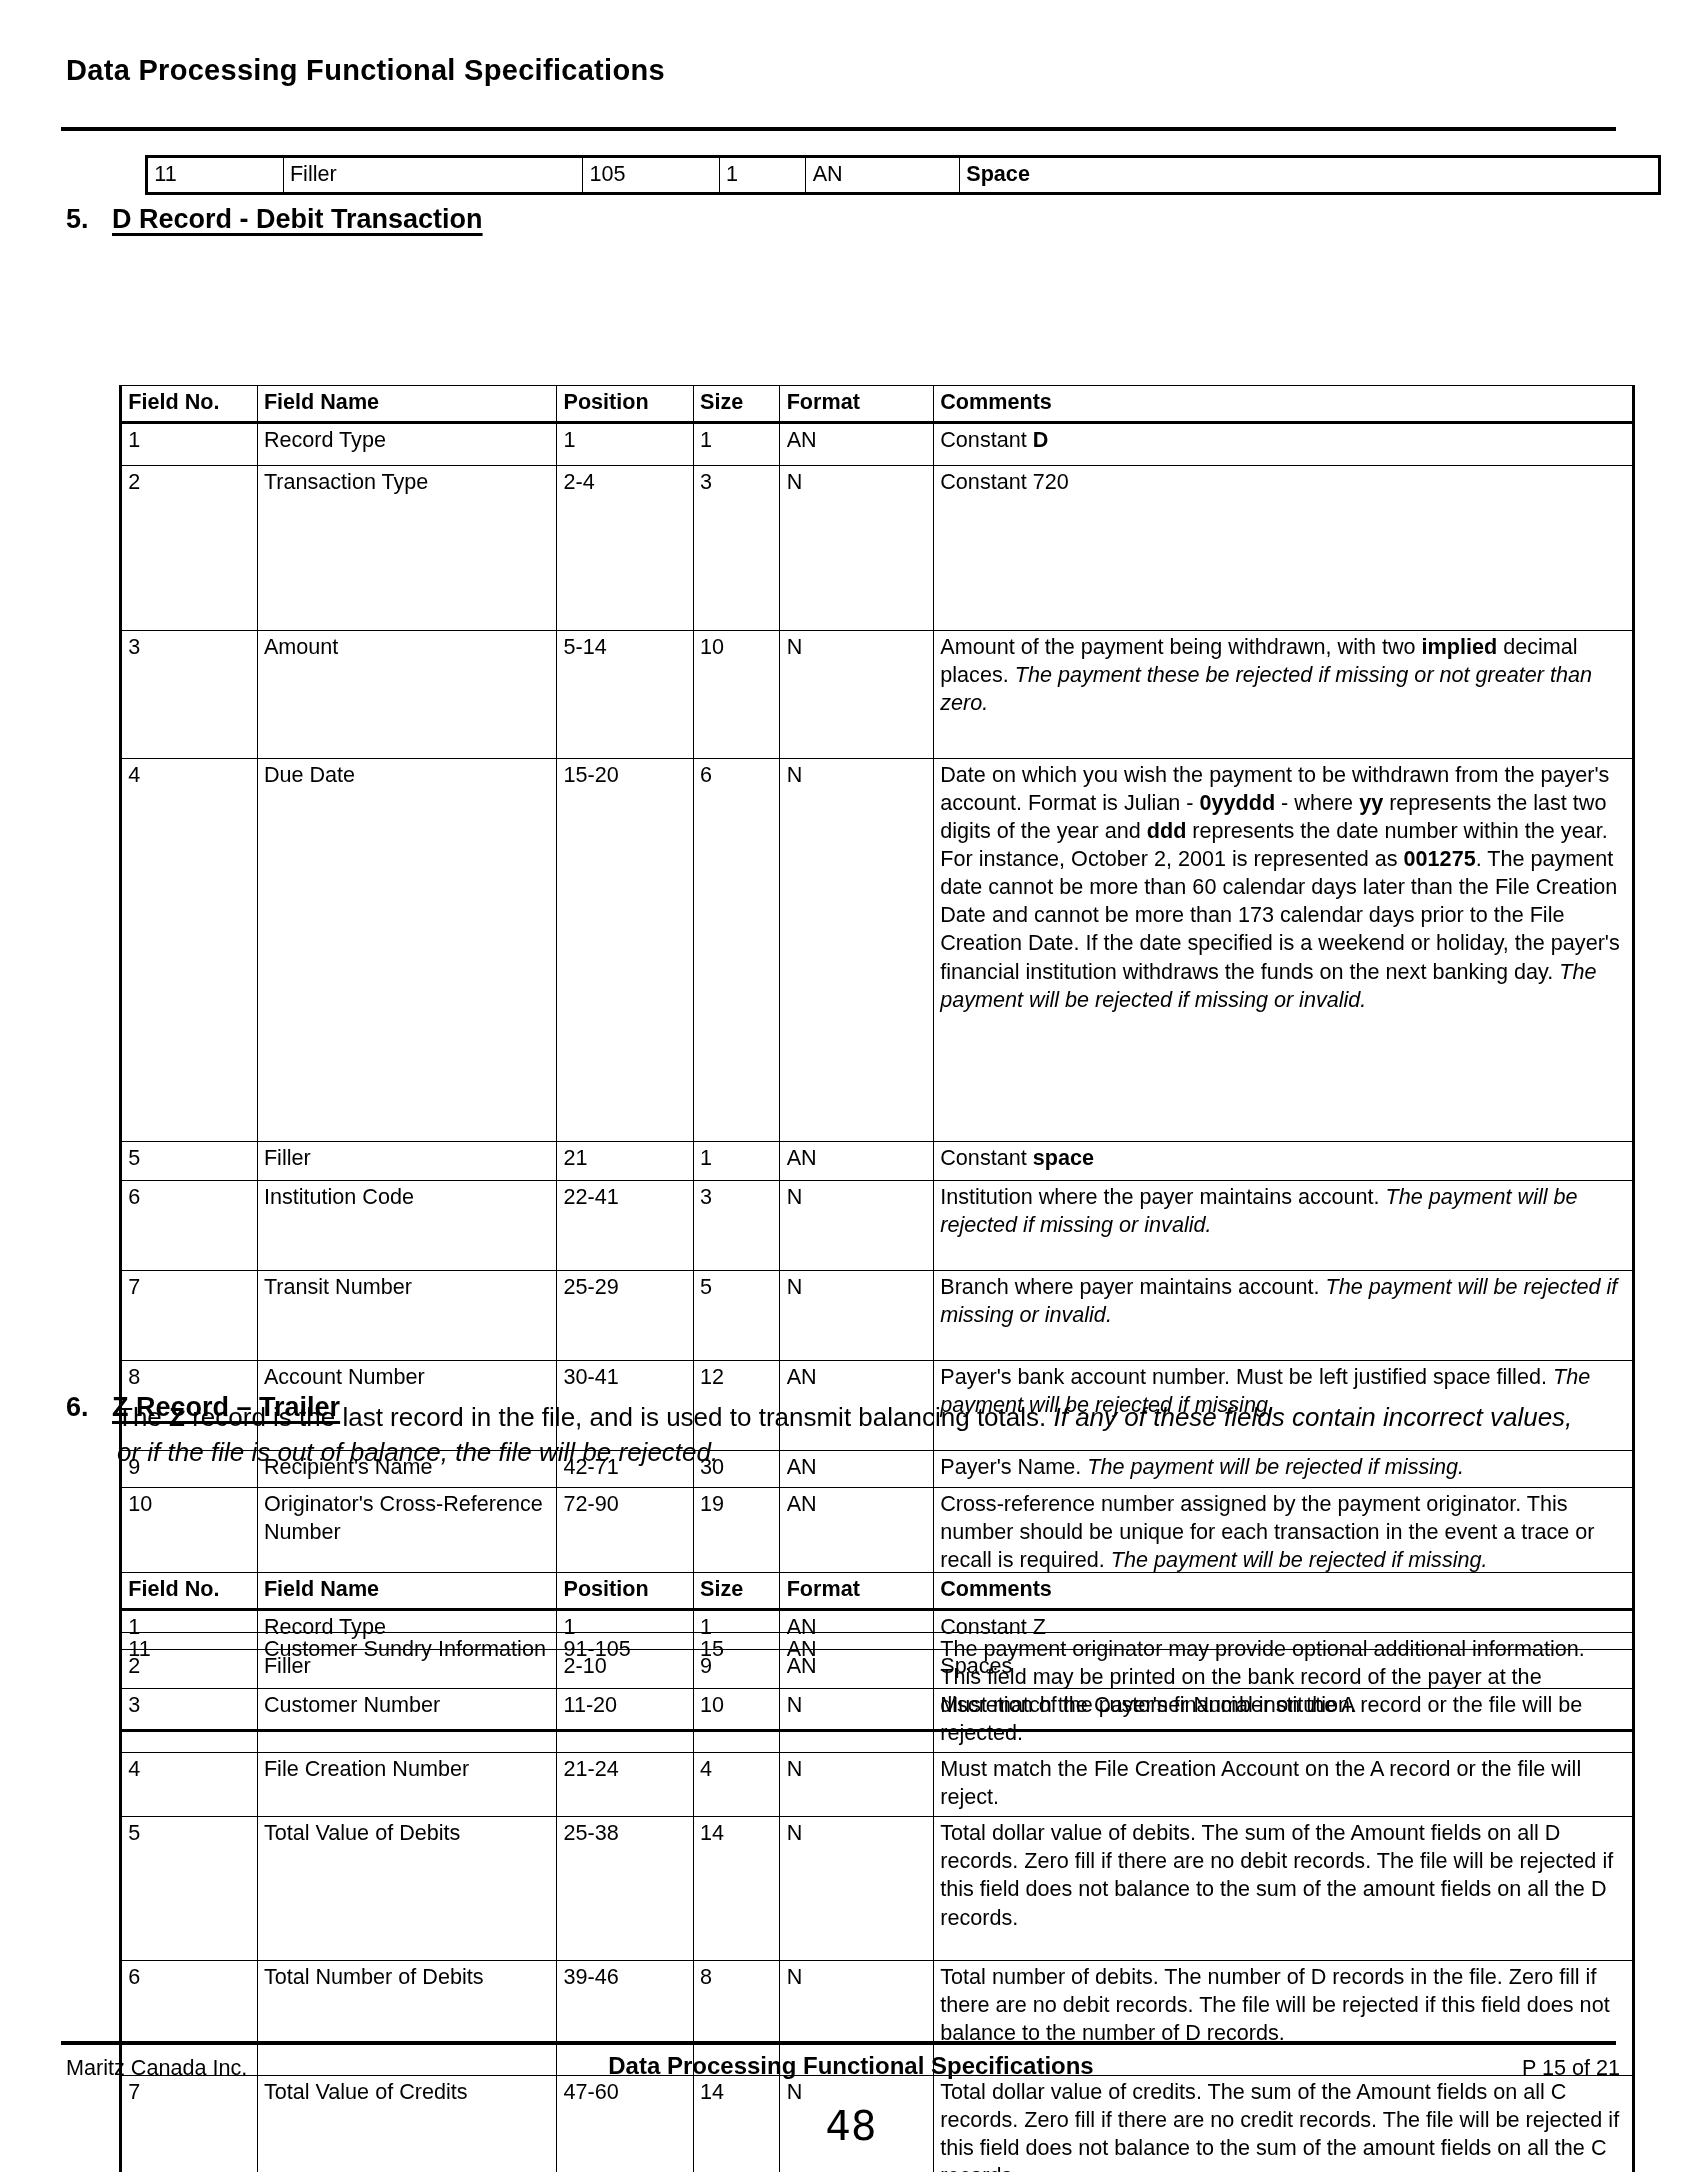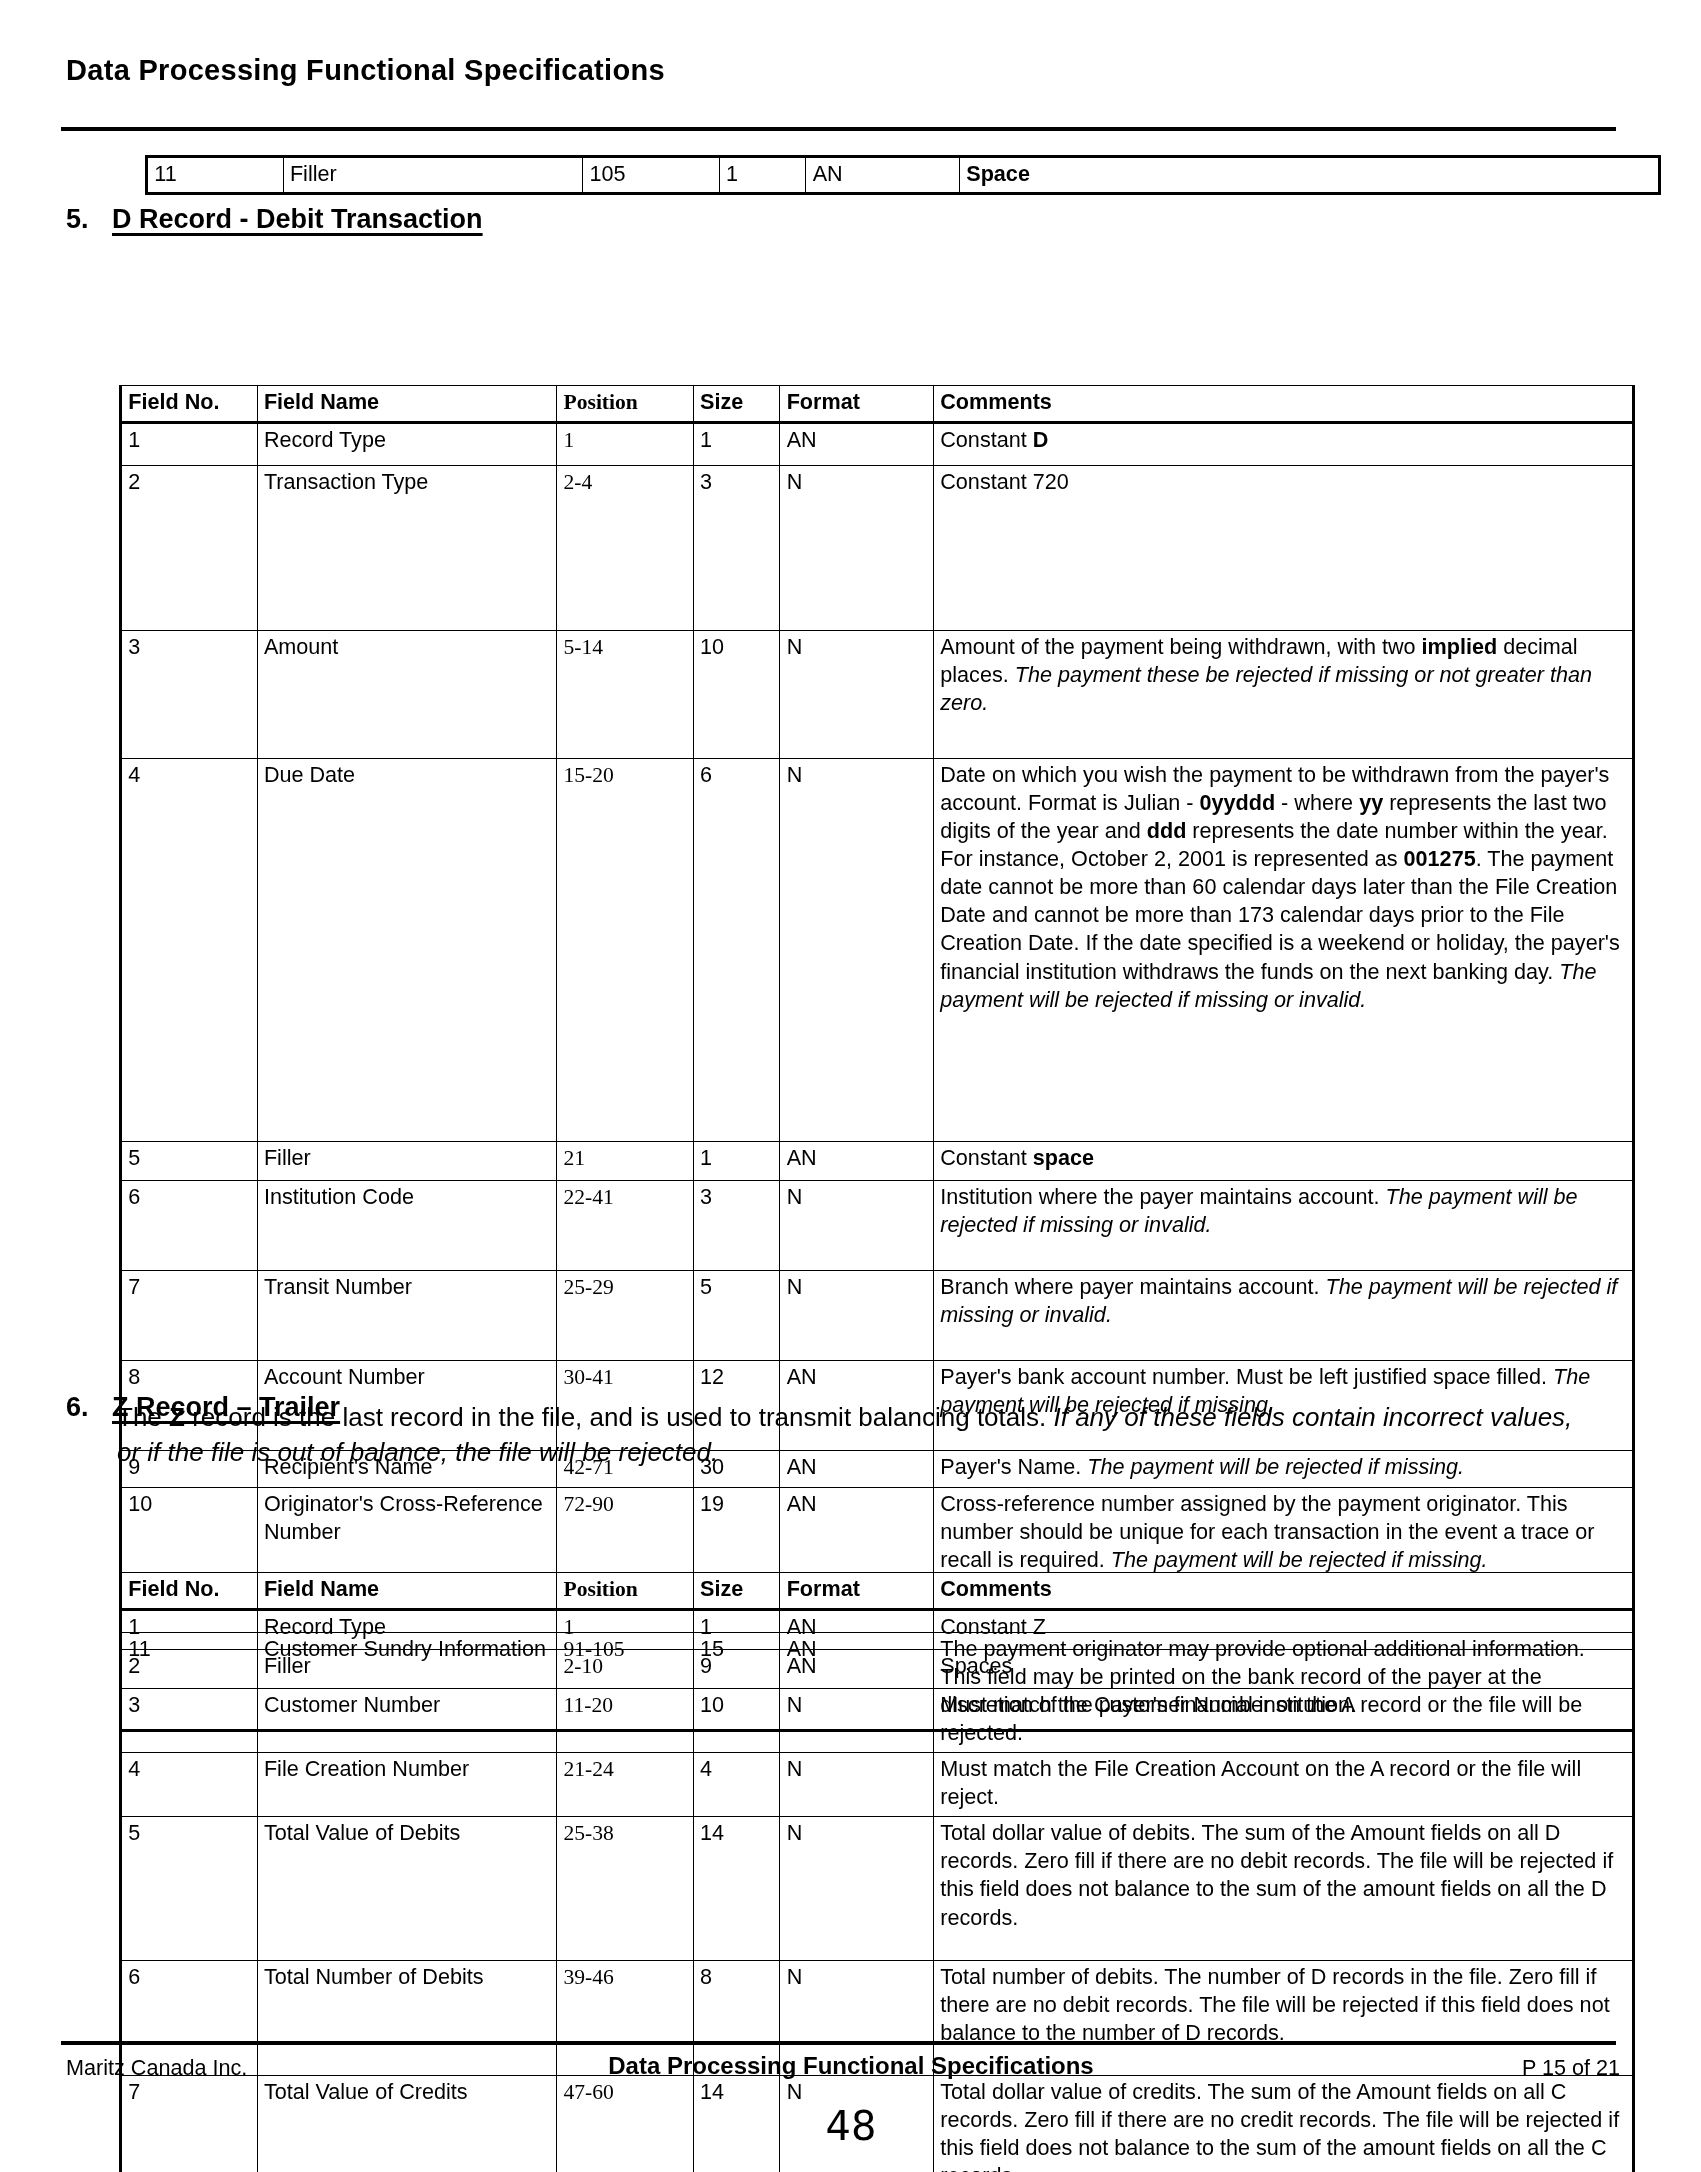--- a/index.html
+++ b/index.html
@@ -77,21 +77,21 @@
     padding: 2.1px 6.3px 4.9px 6.3px;
     vertical-align: top;
     text-align: left;
     font-weight: normal;
   }
   table.spec thead th {
     font-weight: bold;
   }
   table.spec .c-no    { width: 122px; }
   table.spec .c-name  { width: 286px; }
-  table.spec .c-pos   { width: 123px; font-family: Liberation Serif, serif; }
+  table.spec .c-pos   { width: 123px; }
   table.spec .c-size  { width: 73px; margin-left: 40px; }
   table.spec .c-fmt   { width: 140px; }
   table.spec .c-cmt   { width: 685px; }
 
   table.spec tr.thick > td, table.spec tr.thick > th {
     border-top-width: 3.5px;
   }
   table.spec tr.thickbottom > td {
     border-bottom-width: 3.5px;
   }

